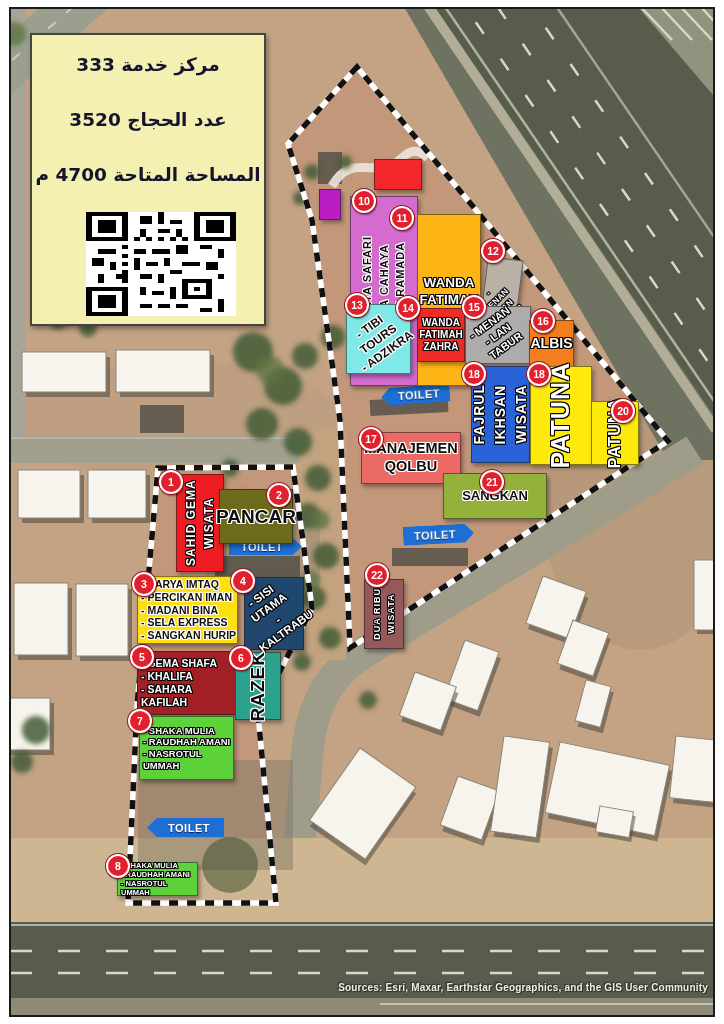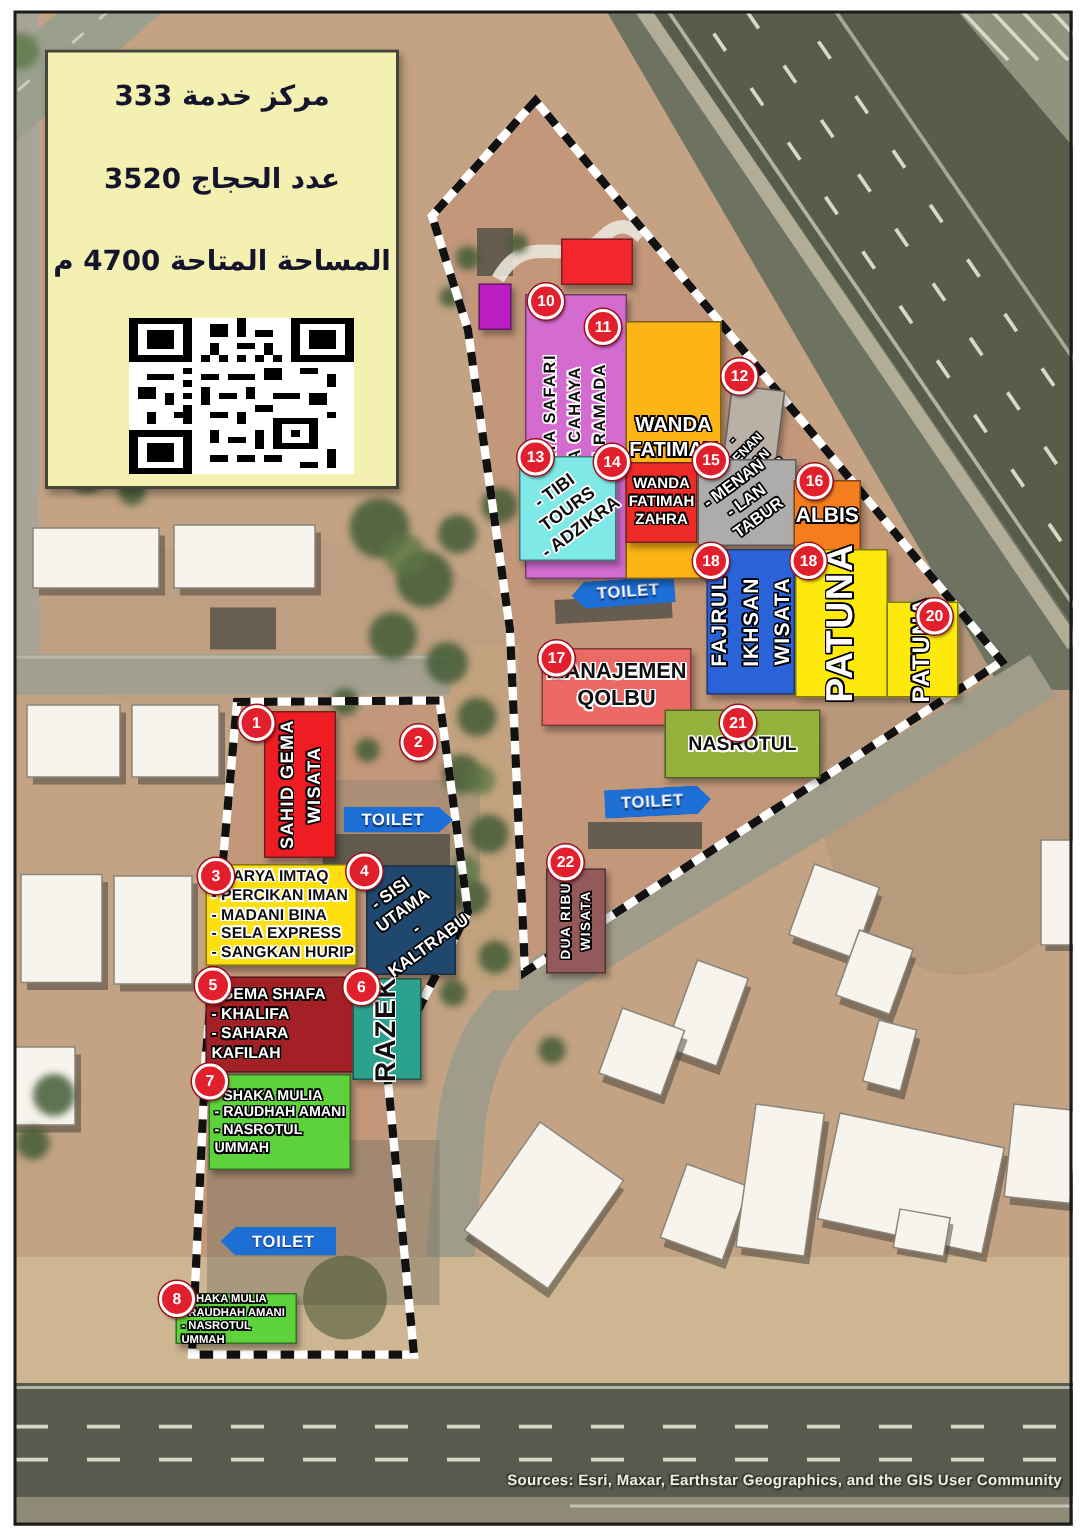--- a/index.html
+++ b/index.html
@@ -246,20 +246,23 @@
       </g>
       <g>
         <polygon points="158,468 293,467 312,608 258,714 276,903 128,903 137,706" fill="none" stroke="#ffffff" stroke-width="5.5"></polygon>
         <polygon points="158,468 293,467 312,608 258,714 276,903 128,903 137,706" fill="none" stroke="#111111" stroke-width="5.5" stroke-dasharray="9 9"></polygon>
       </g>
     </svg>
 
     <div class="blk vert ob" style="left: 176px; top: 474px; width: 46px; height: 96px; font-size: 12px; background: rgb(238, 28, 35);">
         <span class="lb">SAHID GEMA WISATA</span>
       </div>
+    <div class="blk ow" style="left: 219px; top: 489px; width: 72px; height: 53px; font-size: 19px; overflow: visible; background: rgb(110, 106, 28);">
+        <span class="lb">PANCAR</span>
+      </div>
     <div class="blk ow leftal" style="left: 137px; top: 576px; width: 96px; height: 66px; font-size: 10.5px; background: rgb(254, 224, 17);">
         <span class="lb">- KARYA IMTAQ
 - PERCIKAN IMAN
 - MADANI BINA
 - SELA EXPRESS
 - SANGKAN HURIP</span>
       </div>
     <div class="blk ob rot" style="left: 244px; top: 577px; width: 58px; height: 71px; font-size: 11.5px; background: rgb(32, 71, 110);">
         <span class="lb">- SISI UTAMA
 - KALTRABU</span>
@@ -321,21 +324,21 @@
 IKHSAN
 WISATA</span>
       </div>
     <div class="blk vert ob" style="left: 530px; top: 366px; width: 60px; height: 97px; font-size: 25px; background: rgb(253, 233, 11);">
         <span class="lb">PATUNA</span>
       </div>
     <div class="blk vert ob" style="left: 591px; top: 401px; width: 46px; height: 62px; font-size: 16px; background: rgb(253, 233, 11);">
         <span class="lb">PATUNA</span>
       </div>
     <div class="blk ow" style="left: 443px; top: 473px; width: 102px; height: 44px; font-size: 13px; background: rgb(148, 177, 60);">
-        <span class="lb">NASROTUL</span>
+        <span class="lb">SANGKAN</span>
       </div>
     <div class="blk vert ob" style="left: 364px; top: 579px; width: 38px; height: 68px; font-size: 9px; background: rgb(149, 89, 92);">
         <span class="lb">DUA RIBU
 WISATA</span>
       </div>
     <div class="blk" style="left: 374px; top: 159px; width: 46px; height: 29px; background: rgb(242, 38, 43);"></div>
     <div class="blk" style="left: 319px; top: 189px; width: 20px; height: 29px; background: rgb(186, 30, 194);"></div>
 
     <div class="toilet t-right" style="left:229px;top:538px;width:66px;height:17px">
         <span>TOILET</span>

